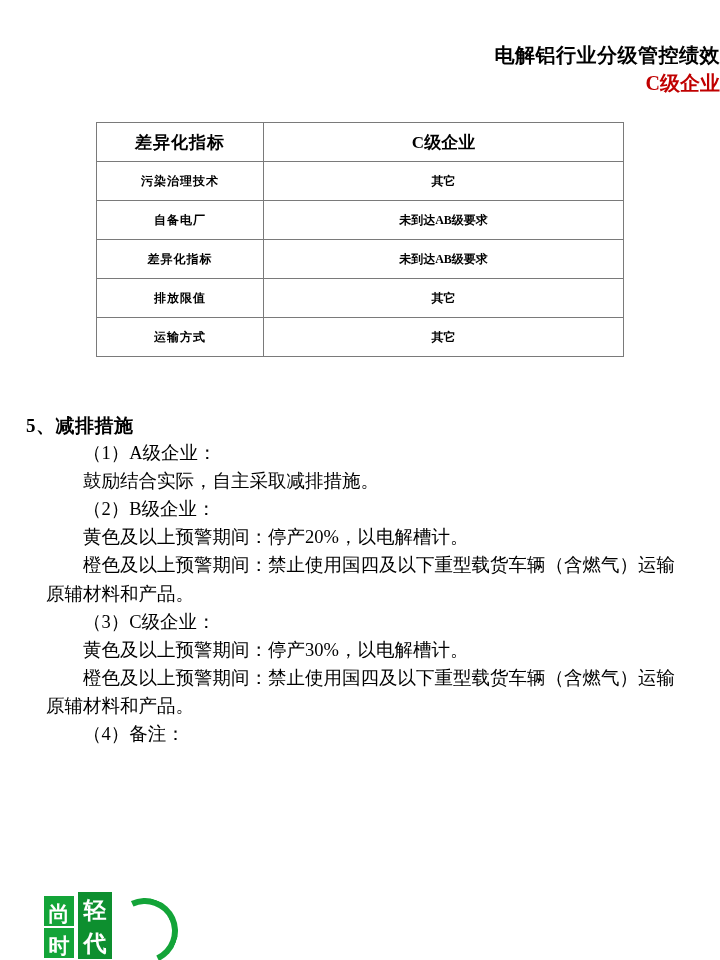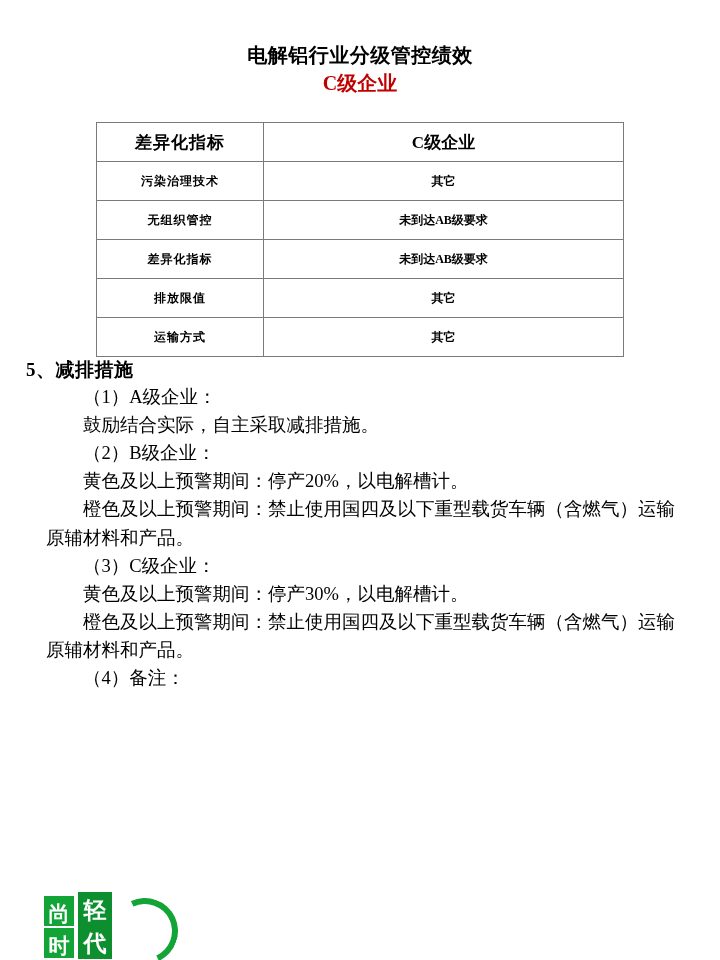--- a/index.html
+++ b/index.html
@@ -16,21 +16,21 @@
     overflow: hidden;
   }
   .page {
     position: relative;
     width: 720px;
     height: 960px;
     box-sizing: border-box;
     padding: 0;
   }
   .title-block {
-    text-align: center;
+    text-align: right;
     margin-top: 42px;
   }
   .title-main {
     font-size: 20px;
     font-weight: bold;
     letter-spacing: 0.5px;
     line-height: 1.3;
     color: #000000;
   }
   .title-sub {
@@ -65,20 +65,21 @@
   }
   .body-text {
     margin: 0 42px 0 46px;
     font-size: 18.5px;
     line-height: 1.52;
     color: #000000;
   }
   .section-heading {
     font-weight: bold;
     font-size: 19px;
+    margin-top: 56px;
     margin-left: 26px;
     letter-spacing: 0.5px;
   }
   .para-indent {
     text-indent: 2em;
     font-family: Liberation Serif, serif;
   }
   .para {
     margin: 0;
   }
@@ -134,21 +135,21 @@
     <tbody>
       <tr class="header-row">
         <td class="col-label">差异化指标</td>
         <td>C级企业</td>
       </tr>
       <tr>
         <td class="col-label">污染治理技术</td>
         <td>其它</td>
       </tr>
       <tr>
-        <td class="col-label">无组织管控</td>
+        <td class="col-label">自备电厂</td>
         <td>未到达AB级要求</td>
       </tr>
       <tr>
         <td class="col-label">差异化指标</td>
         <td>未到达AB级要求</td>
       </tr>
       <tr>
         <td class="col-label">排放限值</td>
         <td>其它</td>
       </tr>

